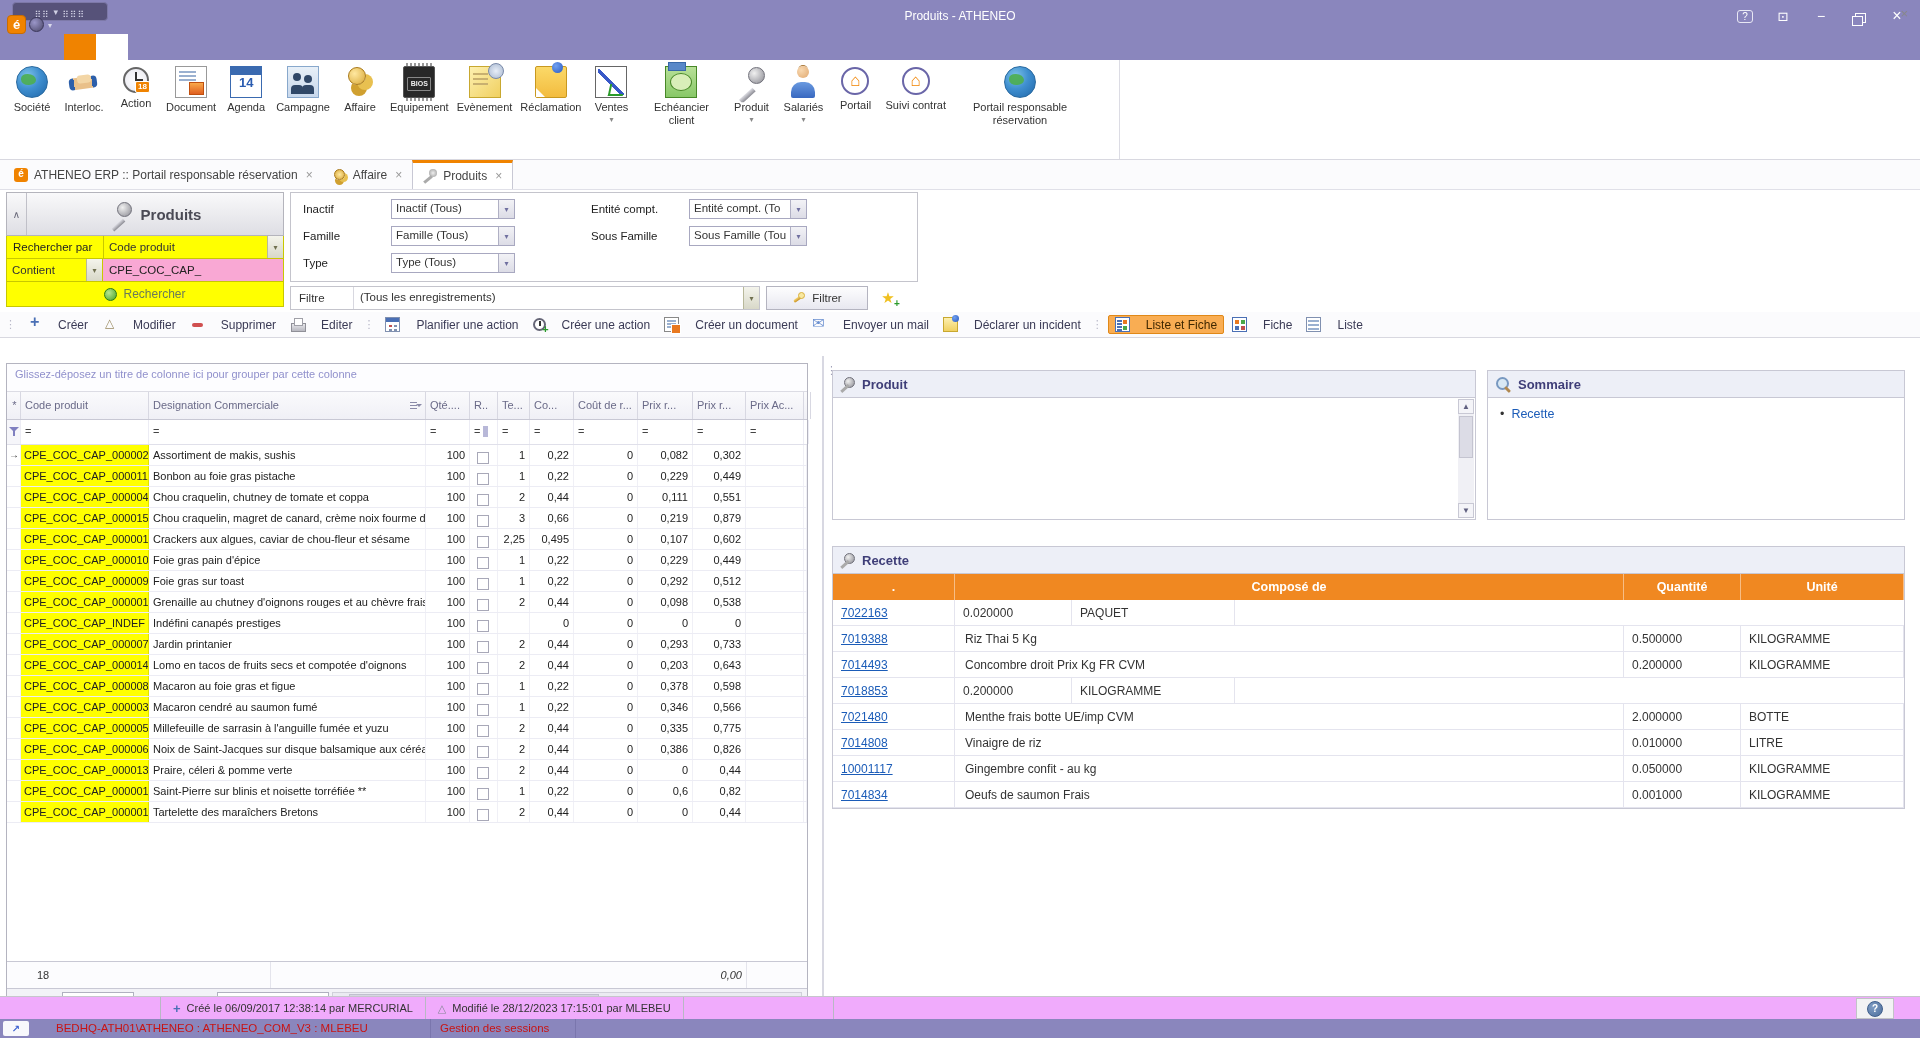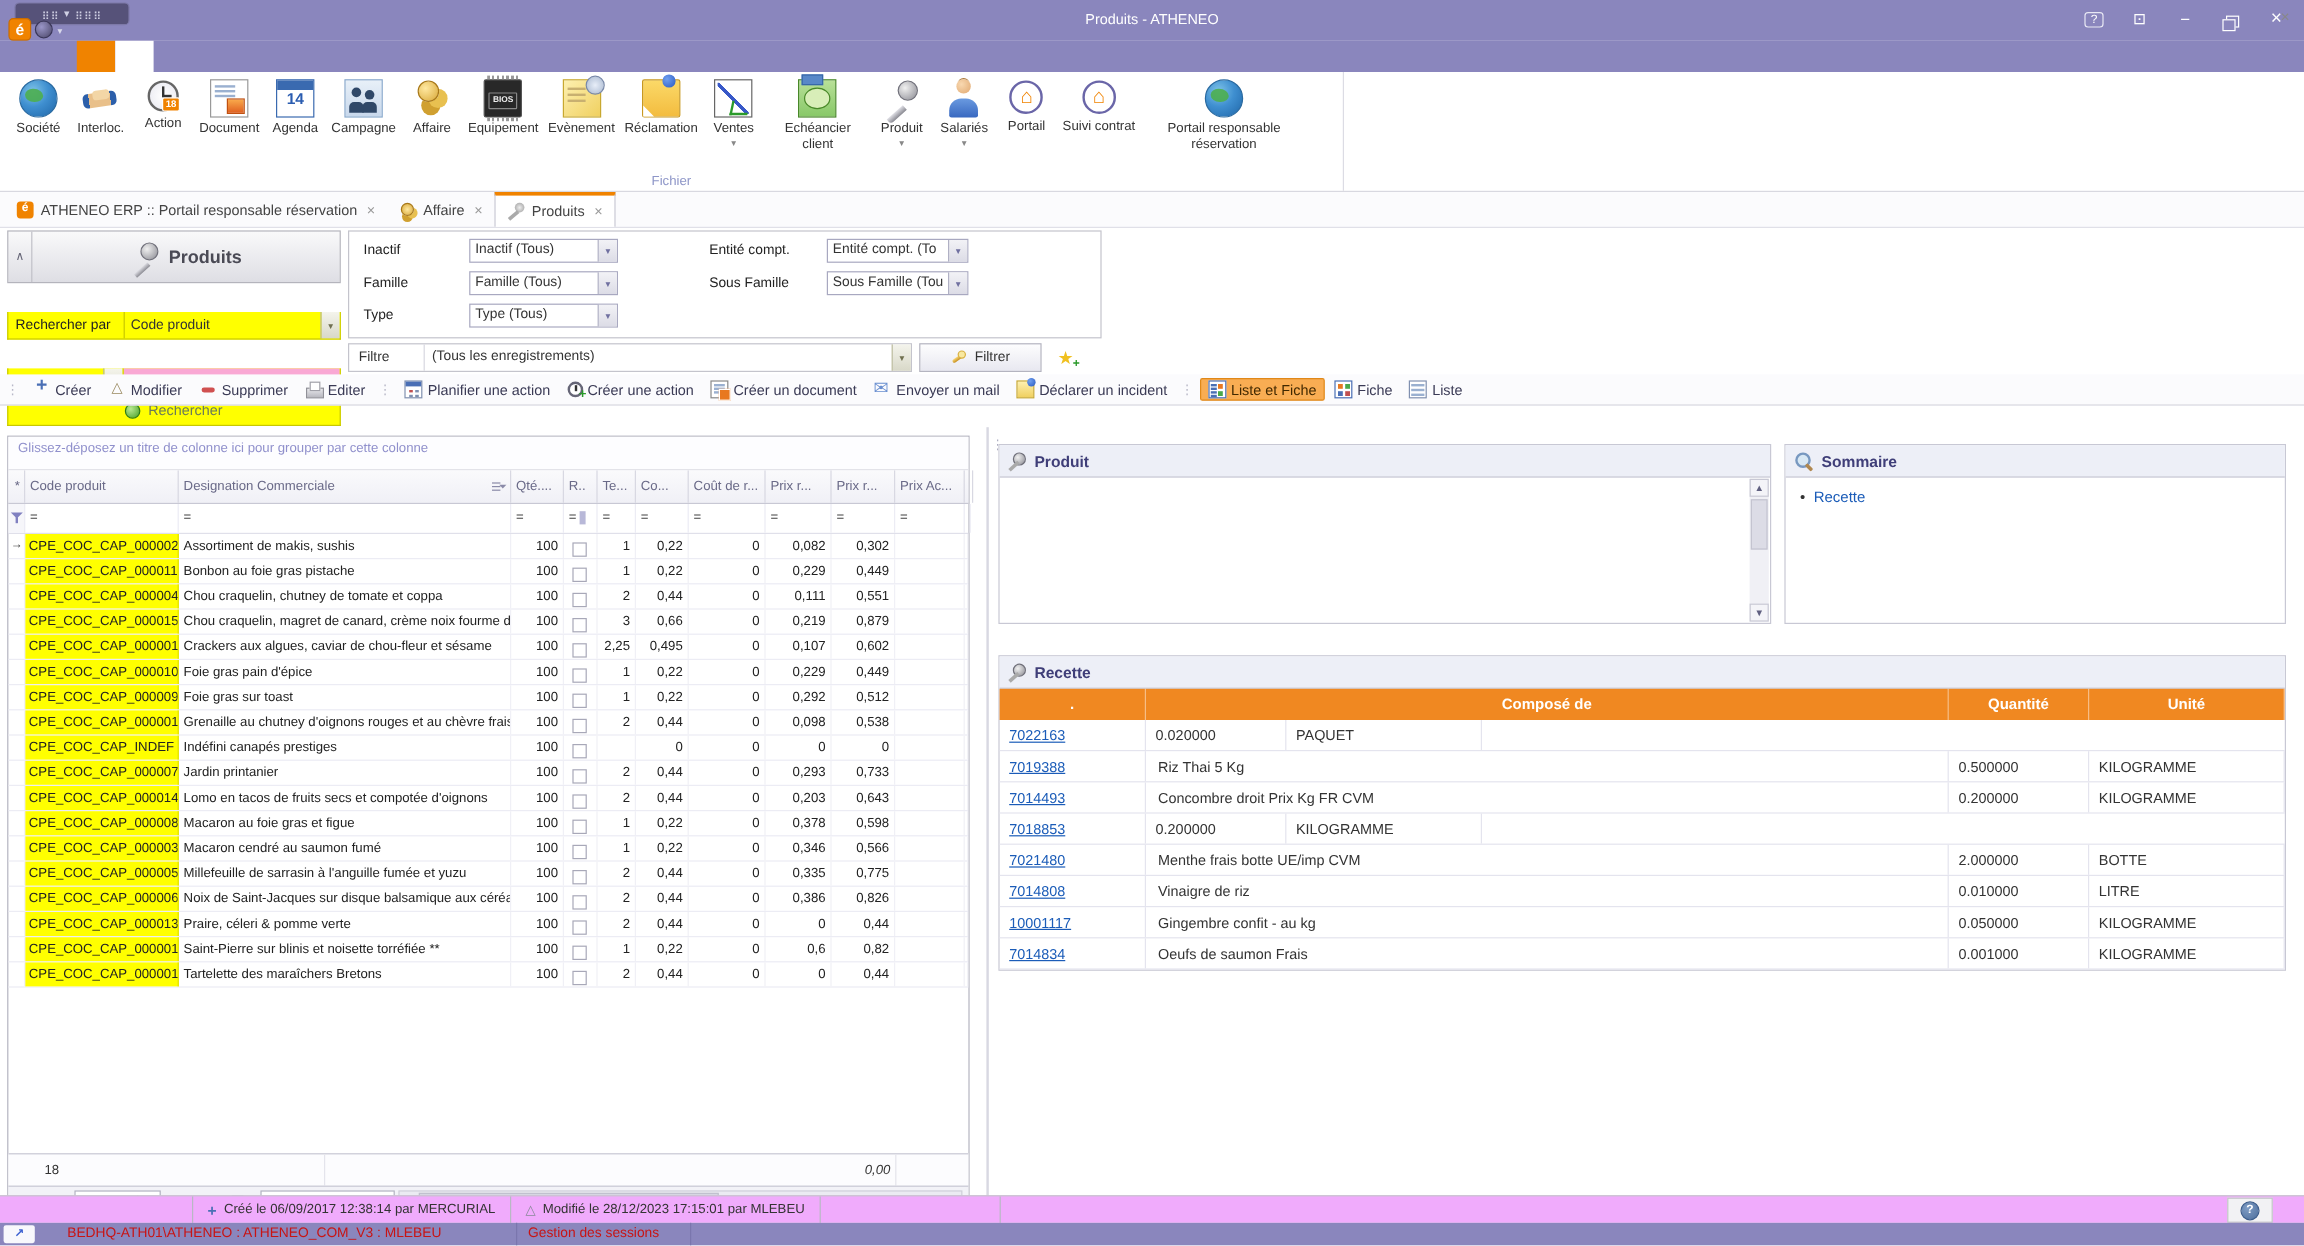--- a/index.html
+++ b/index.html
@@ -151,21 +151,21 @@
   justify-content:center; color:#667; font-size:10px; }
 .sp-collapse::before { content:"∧"; }
 .sp-title { flex:1; display:flex; align-items:center; justify-content:center; gap:8px;
   font-size:15px; font-weight:bold; color:#4a4a55; }
 .pin-lg { width:24px; height:24px; position:relative; display:inline-block; }
 .pin-lg::before { content:""; position:absolute; right:1px; top:0; width:13px; height:13px;
   border-radius:50%; background:radial-gradient(circle at 35% 35%, #f0f0f0, #8a8a92); border:1px solid #70707a; }
 .pin-lg::after { content:""; position:absolute; left:0; bottom:4px; width:15px; height:4px;
   background:linear-gradient(#e0e0e6,#8a8a92); transform:rotate(-42deg); transform-origin:right center; }
 .sp-row { height:23px; display:flex; background:#ffff00; border:1px solid #c8c800; border-top:none;
-  align-items:stretch; font-size:11.5px;margin-top:24px; }
+  align-items:stretch; font-size:11.5px; }
 .sp-label { width:96px; display:flex; align-items:center; padding-left:6px; color:#222; }
 .sp-select { flex:1; border-left:1px solid #c8c800; display:flex; align-items:center; position:relative; }
 .sp-select .val { flex:1; padding-left:5px; }
 .sel-arrow { width:16px; height:100%; background:linear-gradient(#f4f4ec,#d8d8c8); border-left:1px solid #b8b89a;
   display:flex; align-items:center; justify-content:center; color:#707050; font-size:8px; }
 .sel-arrow::before { content:"▾"; }
 .sp-select.w96 { width:96px; flex:none; border-left:none; border-right:1px solid #c8c800; }
 .sp-input { flex:1; background:#f9a8d4; border:none; outline:none; font-size:11.5px; padding-left:6px;
   font-family:"Liberation Sans","DejaVu Sans",sans-serif; color:#222; }
 .sp-btn { height:25px; background:#ffff00; border:1px solid #c8c800; border-top:none; display:flex;
@@ -200,21 +200,21 @@
 .star { color:#f0c020; font-size:15px; position:relative; }
 .star::before { content:"★"; }
 .star::after { content:"+"; position:absolute; right:-5px; bottom:-2px; color:#2a9a2a; font-size:10px; font-weight:bold; }
 
 
 .toolbar { position:absolute; left:0; top:312px; width:1920px; height:26px; background:#fbfbfd;
   border-bottom:1px solid #d8d8e0; display:flex; align-items:center; }
 .grip { color:#b8b8c8; font-size:11px; padding:0 5px; }
 .grip::before { content:"⋮"; }
 .tgroup { display:flex; align-items:center; gap:2px; }
-.titem { display:flex; align-items:center; gap:4px; padding:2px 6px; font-size:12px; color:#3a3a55; }
+.titem { display:flex; align-items:center; gap:16px; padding:2px 6px; font-size:12px; color:#3a3a55; }
 .titem.active { background:#f9ad53; border:1px solid #e08818; border-radius:2px; padding:1px 6px; color:#402800; }
 .tic { width:15px; height:15px; position:relative; display:inline-block; }
 .icon-t-plus::before { content:"+"; position:absolute; left:0; top:-4px; width:100%; text-align:center;
   color:#4a6fb5; font-size:16px; font-weight:bold; }
 .icon-t-tri::before { content:"△"; position:absolute; left:0; top:-1px; width:100%; text-align:center;
   color:#9a8a60; font-size:12px; }
 .icon-t-minus::before { content:""; position:absolute; left:2px; top:6px; width:11px; height:4px;
   background:#d05050; border-radius:2px; }
 .icon-t-print::before { content:""; position:absolute; left:1px; top:6px; width:13px; height:7px;
   background:linear-gradient(#e8e8ec,#b8b8c0); border:1px solid #909098; }
@@ -493,21 +493,20 @@
           <span class="ric icon-portal"></span>
           <span class="ribbon-item-label">Suivi contrat</span>
 
         </div>
         <div class="ribbon-item wide">
           <span class="ric icon-globe"></span>
           <span class="ribbon-item-label">Portail responsable réservation</span>
 
         </div>
       </div>
-    <div class="ribbon-grouplabel">Fichier</div>
   </div>
 </div>
 
 <div class="doctabs">
 
 <div class="doctab">
       <span class="dt-icon icon-tab-app"></span>
       <span class="dt-label">ATHENEO ERP :: Portail responsable réservation</span>
       <span class="dt-close">×</span>
     </div>

